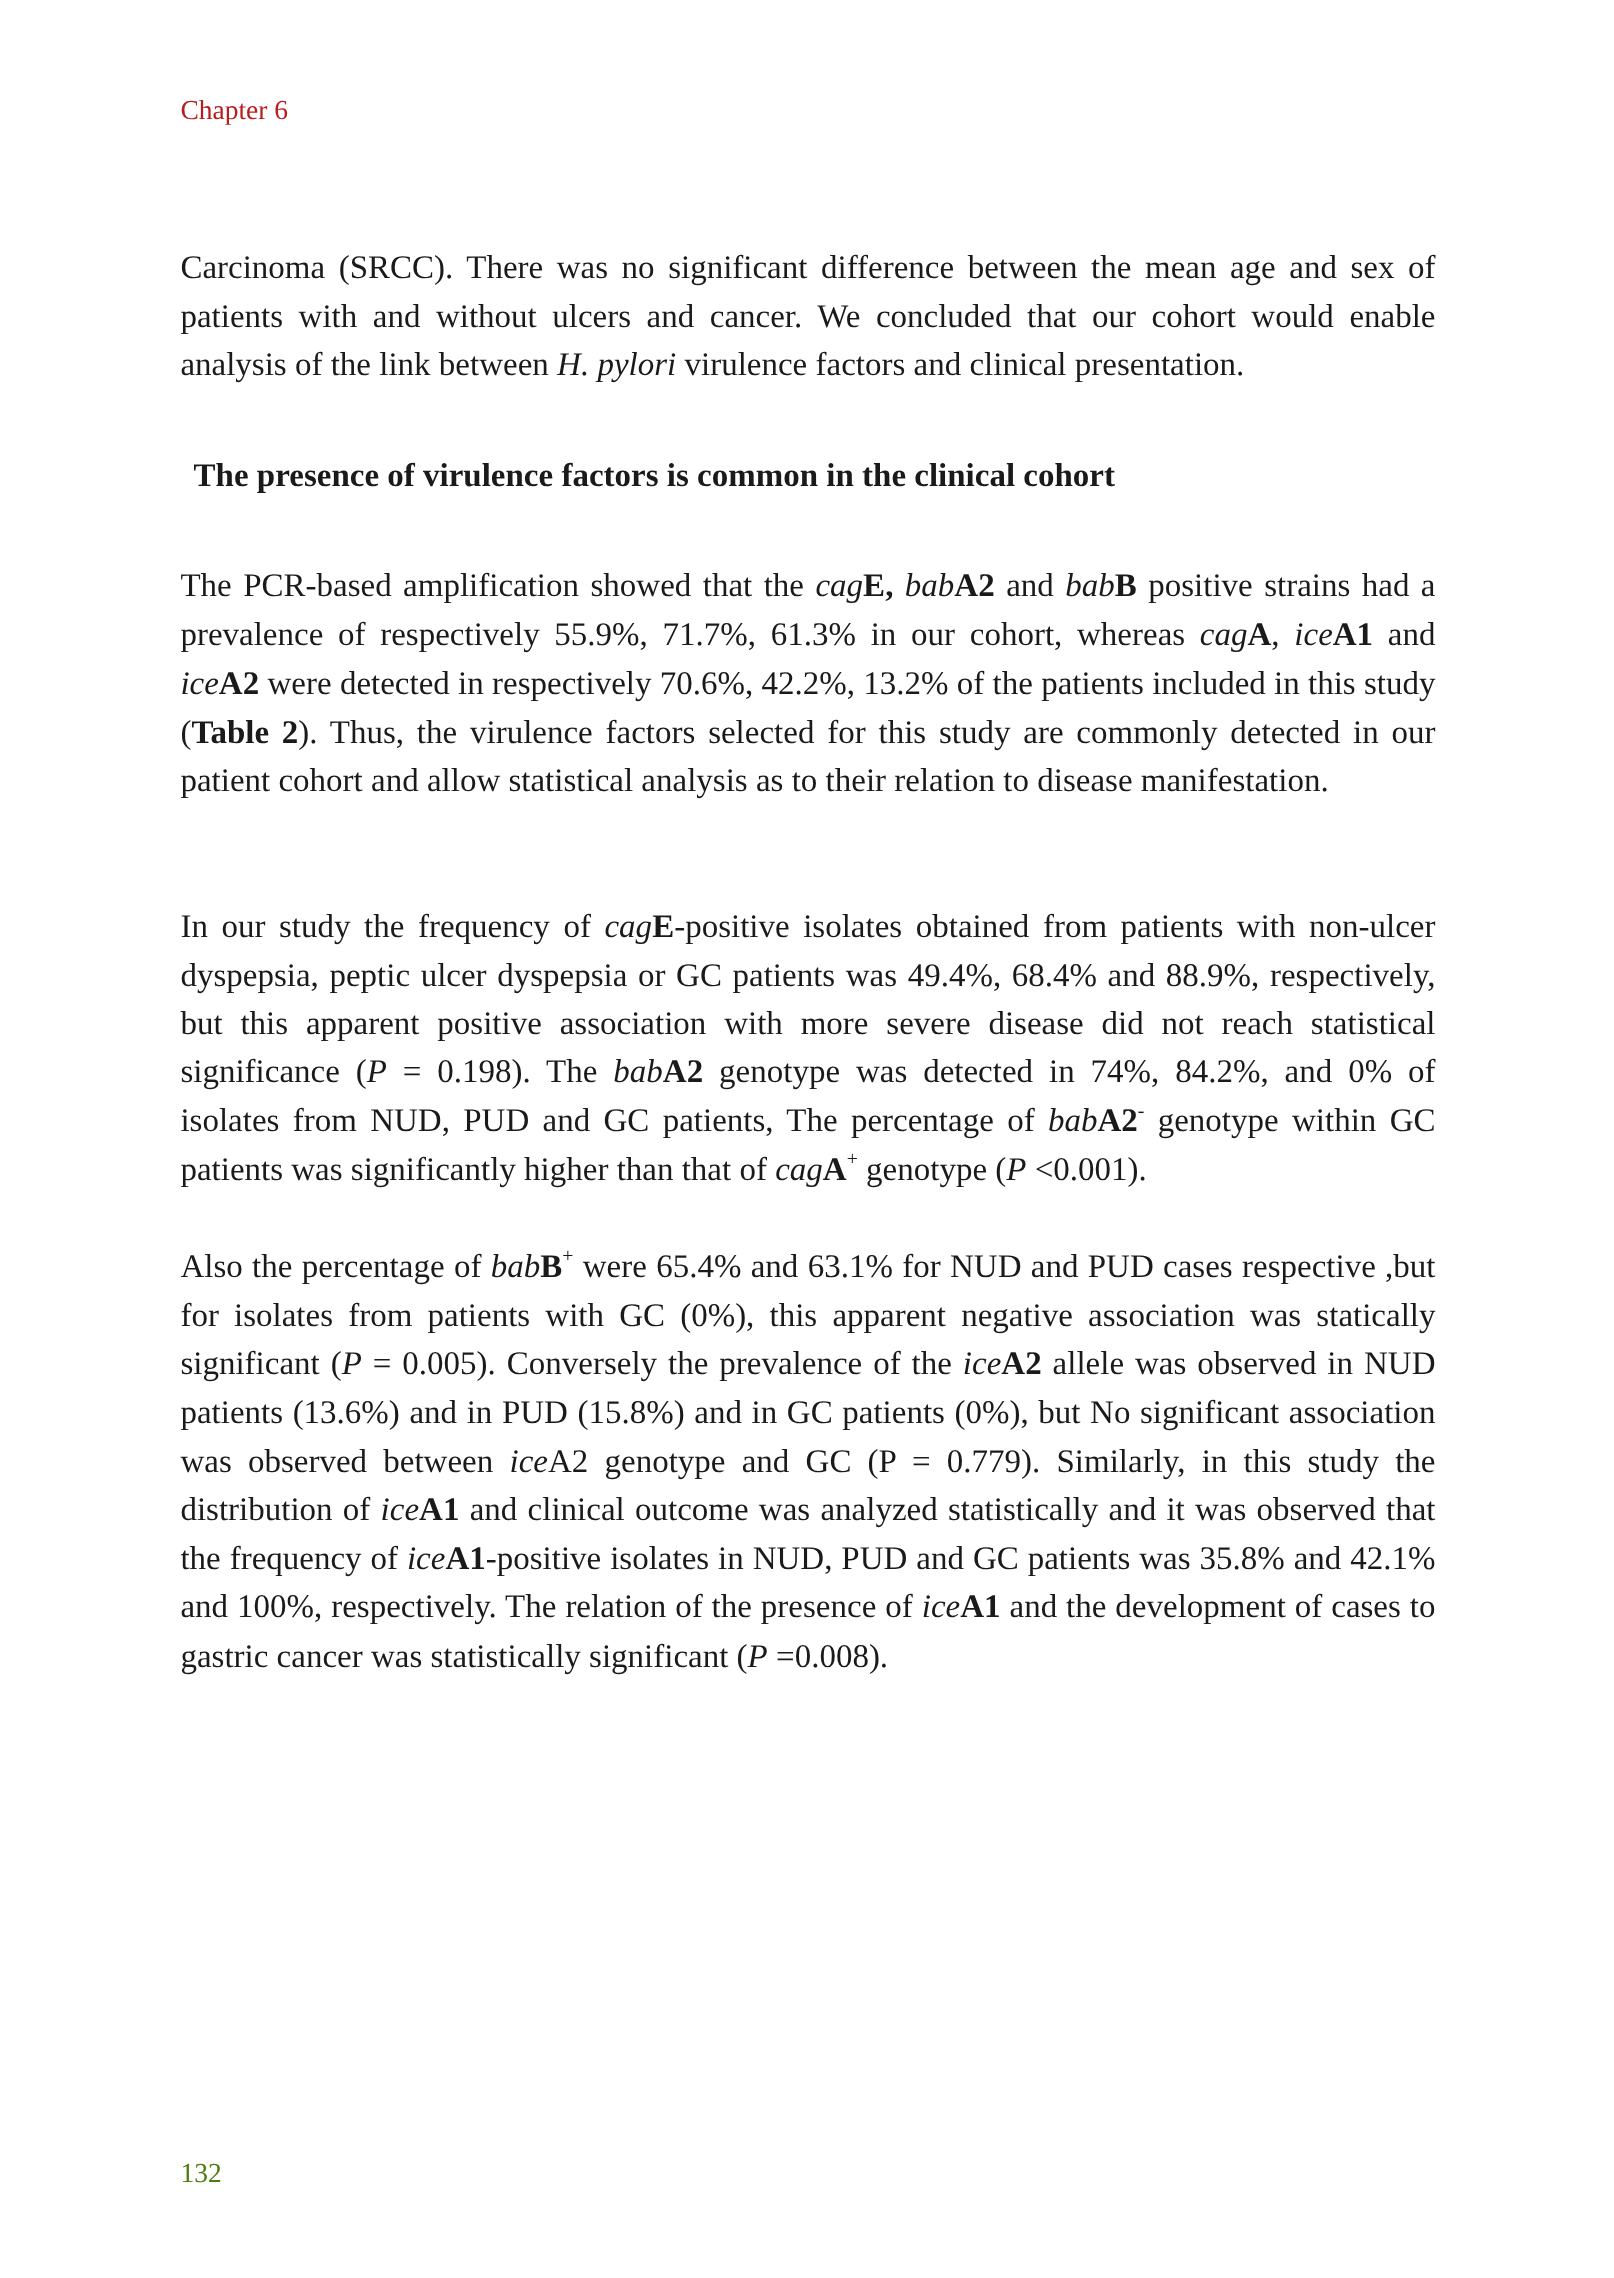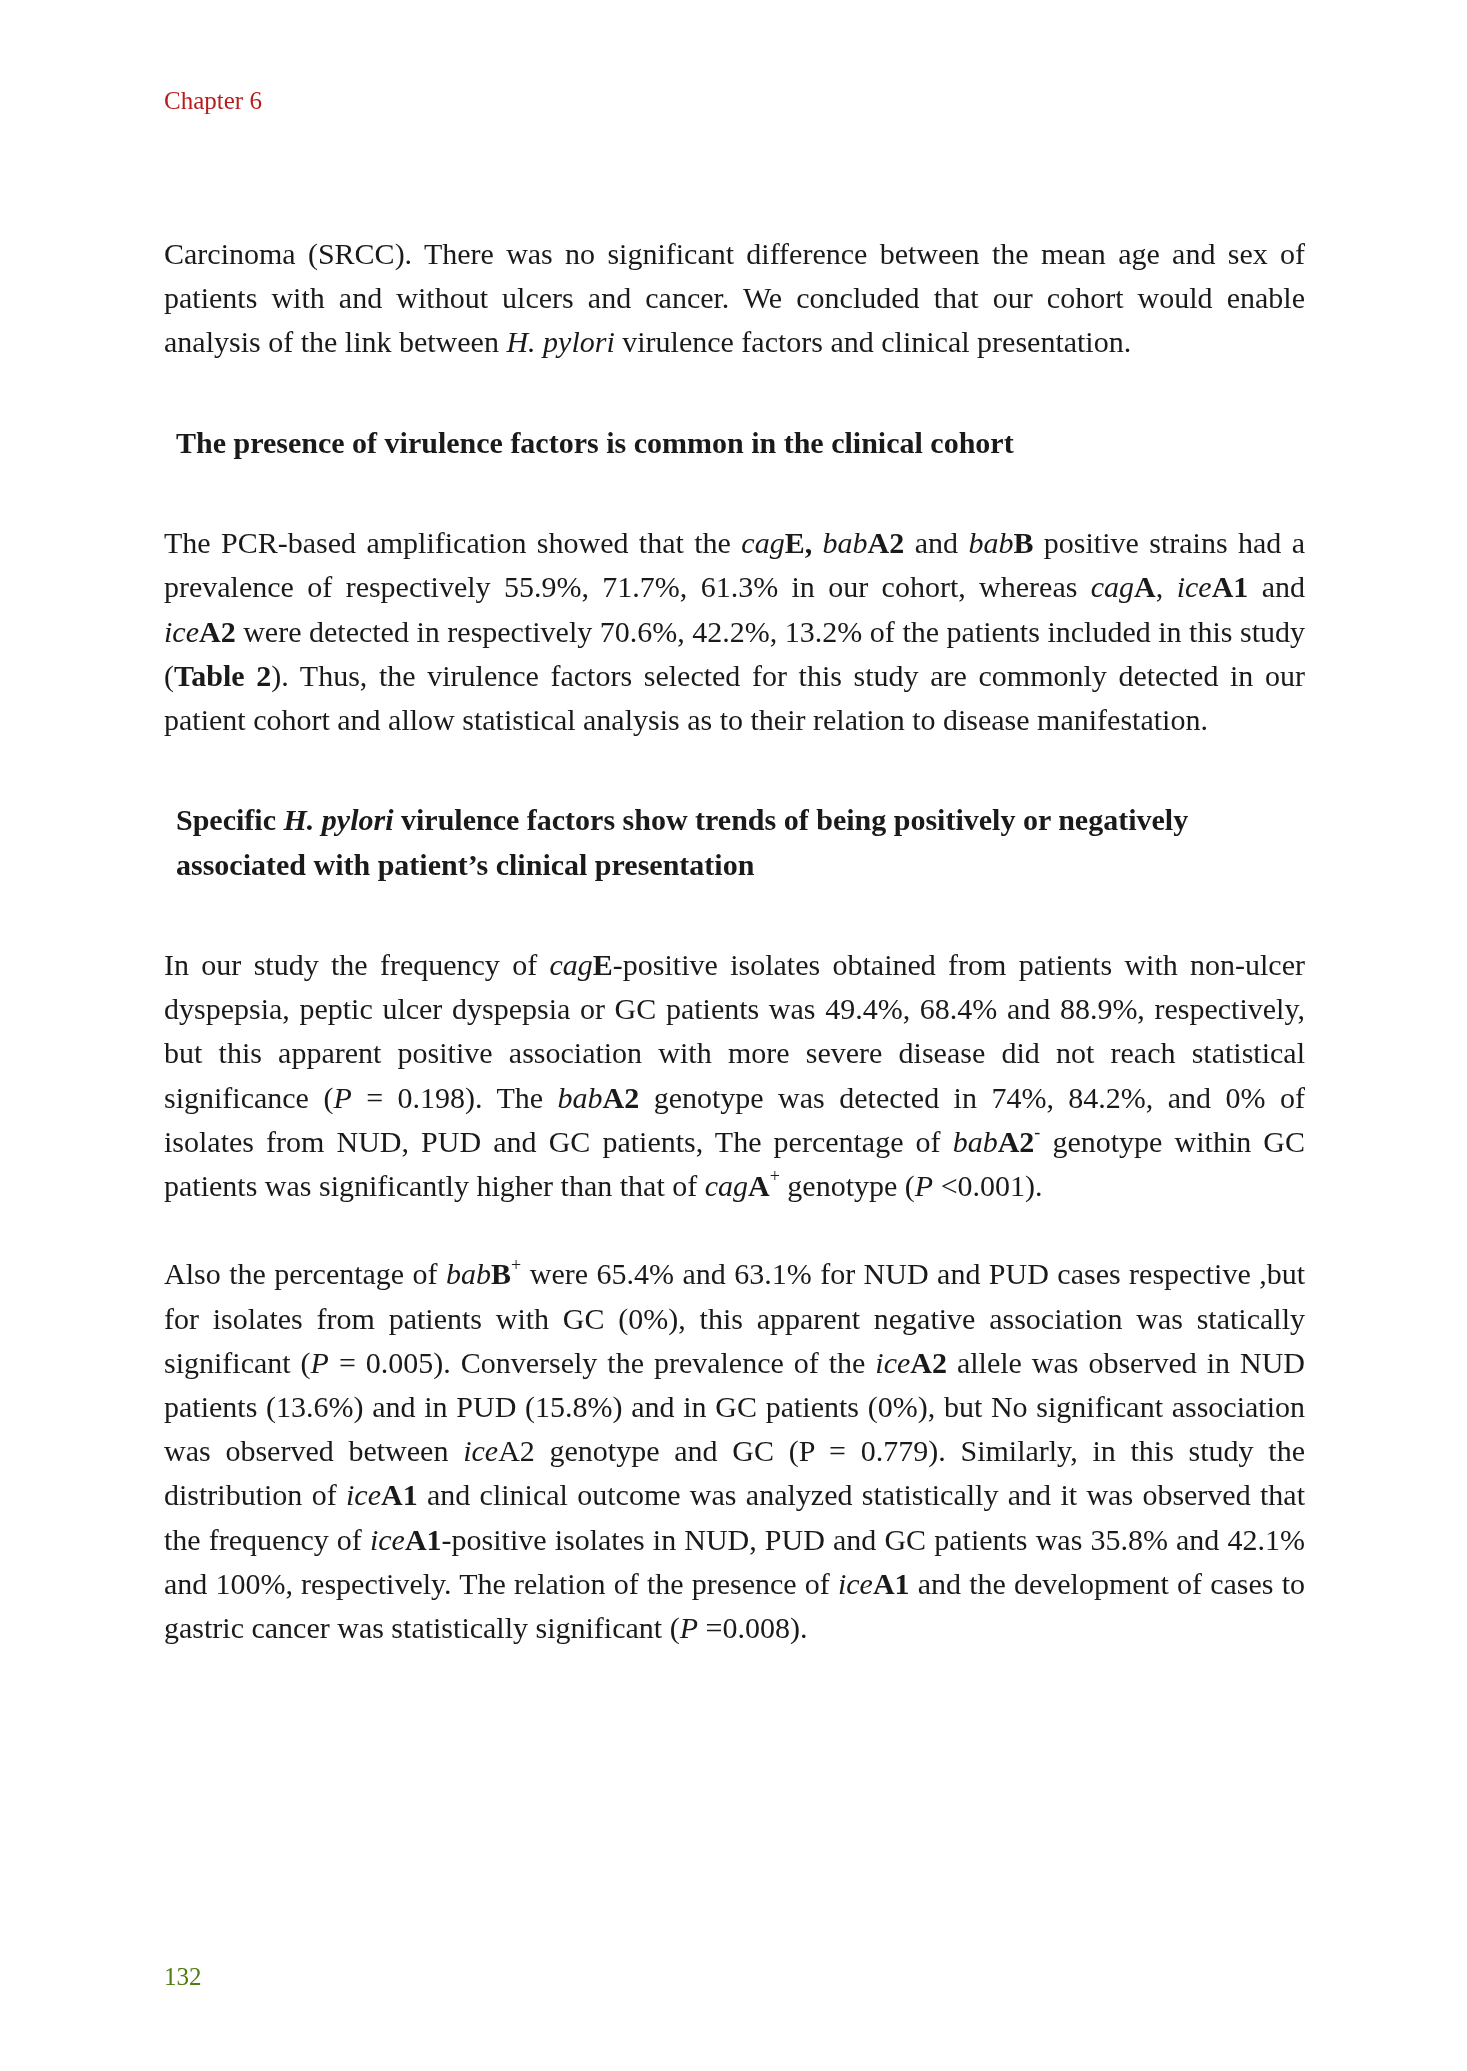--- a/index.html
+++ b/index.html
@@ -10,21 +10,21 @@
   }
   .running-head {
     position: absolute; left: 164px; top: 86px;
     font-size: 25px; line-height: 30px; color: #b91c1c;
   }
   .page-number {
     position: absolute; left: 164px; top: 1962px;
     font-size: 25px; line-height: 30px; color: #4d7c0f;
   }
   .body-text {
-    position: absolute; left: 164px; top: 232px; width: 1141px;
+    position: absolute; left: 164px; top: 222px; width: 1141px;
   }
   .para {
     margin: 0; font-size: 30px; line-height: 44.2px;
     text-align: justify; letter-spacing: 0;
   }
   .heading {
     margin: 12px; font-size: 30px; line-height: 44.2px; font-weight: bold;
   }
   .gap { height: 44.2px; }
   .i { font-style: italic; }
@@ -38,21 +38,20 @@
 <div>
   <div class="running-head">Chapter 6</div>
 
   <div class="body-text">
     <p class="para"><span>Carcinoma (SRCC). There was no significant difference between the mean age and sex of patients with and without ulcers and cancer. We concluded that our cohort would enable analysis of the link between </span><span class="i">H. pylori</span><span> virulence factors and clinical presentation.</span></p>
     <div class="gap"></div>
     <h2 class="heading"><span>The presence of virulence factors is common in the clinical cohort</span></h2>
     <div class="gap"></div>
     <p class="para"><span>The PCR-based amplification showed that the </span><span class="i">cag</span><span class="b">E,</span><span> </span><span class="i">bab</span><span class="b">A2</span><span> and </span><span class="i">bab</span><span class="b">B</span><span> positive strains had a prevalence of respectively 55.9%, 71.7%, 61.3% in our cohort, whereas </span><span class="i">cag</span><span class="b">A</span><span>, </span><span class="i">ice</span><span class="b">A1</span><span> and </span><span class="i">ice</span><span class="b">A2</span><span> were detected in respectively 70.6%, 42.2%, 13.2% of the patients included in this study (</span><span class="b">Table 2</span><span>). Thus, the virulence factors selected for this study are commonly detected in our patient cohort and allow statistical analysis as to their relation to disease manifestation.</span></p>
     <div class="gap"></div>
-    <h2 class="heading"><span>Specific </span><span class="bi">H. pylori</span><span> virulence factors show trends of being positively or negatively associated with patient’s clinical presentation</span></h2>
     <div class="gap"></div>
     <p class="para"><span>In our study the frequency of </span><span class="i">cag</span><span class="b">E</span><span>-positive isolates obtained from patients with non-ulcer dyspepsia, peptic ulcer dyspepsia or GC patients was 49.4%, 68.4% and 88.9%, respectively, but this apparent positive association with more severe disease did not reach statistical significance (</span><span class="i">P</span><span> = 0.198). The </span><span class="i">bab</span><span class="b">A2</span><span> genotype was detected in 74%, 84.2%, and 0% of isolates from NUD, PUD and GC patients, The percentage of </span><span class="i">bab</span><span class="b">A2</span><sup>-</sup><span> genotype within GC patients was significantly higher than that of </span><span class="i">cag</span><span class="b">A</span><sup>+</sup><span> genotype (</span><span class="i">P</span><span> &lt;0.001).</span></p>
     <div class="gap"></div>
     <p class="para"><span>Also the percentage of </span><span class="i">bab</span><span class="b">B</span><sup>+</sup><span> were 65.4% and  63.1% for NUD and PUD cases respective ,but for isolates from patients with GC (0%), this apparent negative association was statically significant (</span><span class="i">P</span><span> = 0.005). Conversely the prevalence of the </span><span class="i">ice</span><span class="b">A2</span><span> allele was observed in NUD patients (13.6%) and in PUD (15.8%) and in GC patients (0%), but No significant association was observed between </span><span class="i">ice</span><span>A2 genotype and GC (P = 0.779). Similarly, in this study the distribution of </span><span class="i">ice</span><span class="b">A1</span><span> and clinical outcome was analyzed statistically and it was observed that the frequency of </span><span class="i">ice</span><span class="b">A1</span><span>-positive isolates in NUD, PUD and GC patients was 35.8% and 42.1% and 100%, respectively. The relation of the presence of </span><span class="i">ice</span><span class="b">A1</span><span> and the development of cases to gastric cancer was statistically significant (</span><span class="i">P</span><span> =0.008).</span></p>
   </div>
 
   <div class="page-number">132</div>
 </div>
 
 </body></html>

